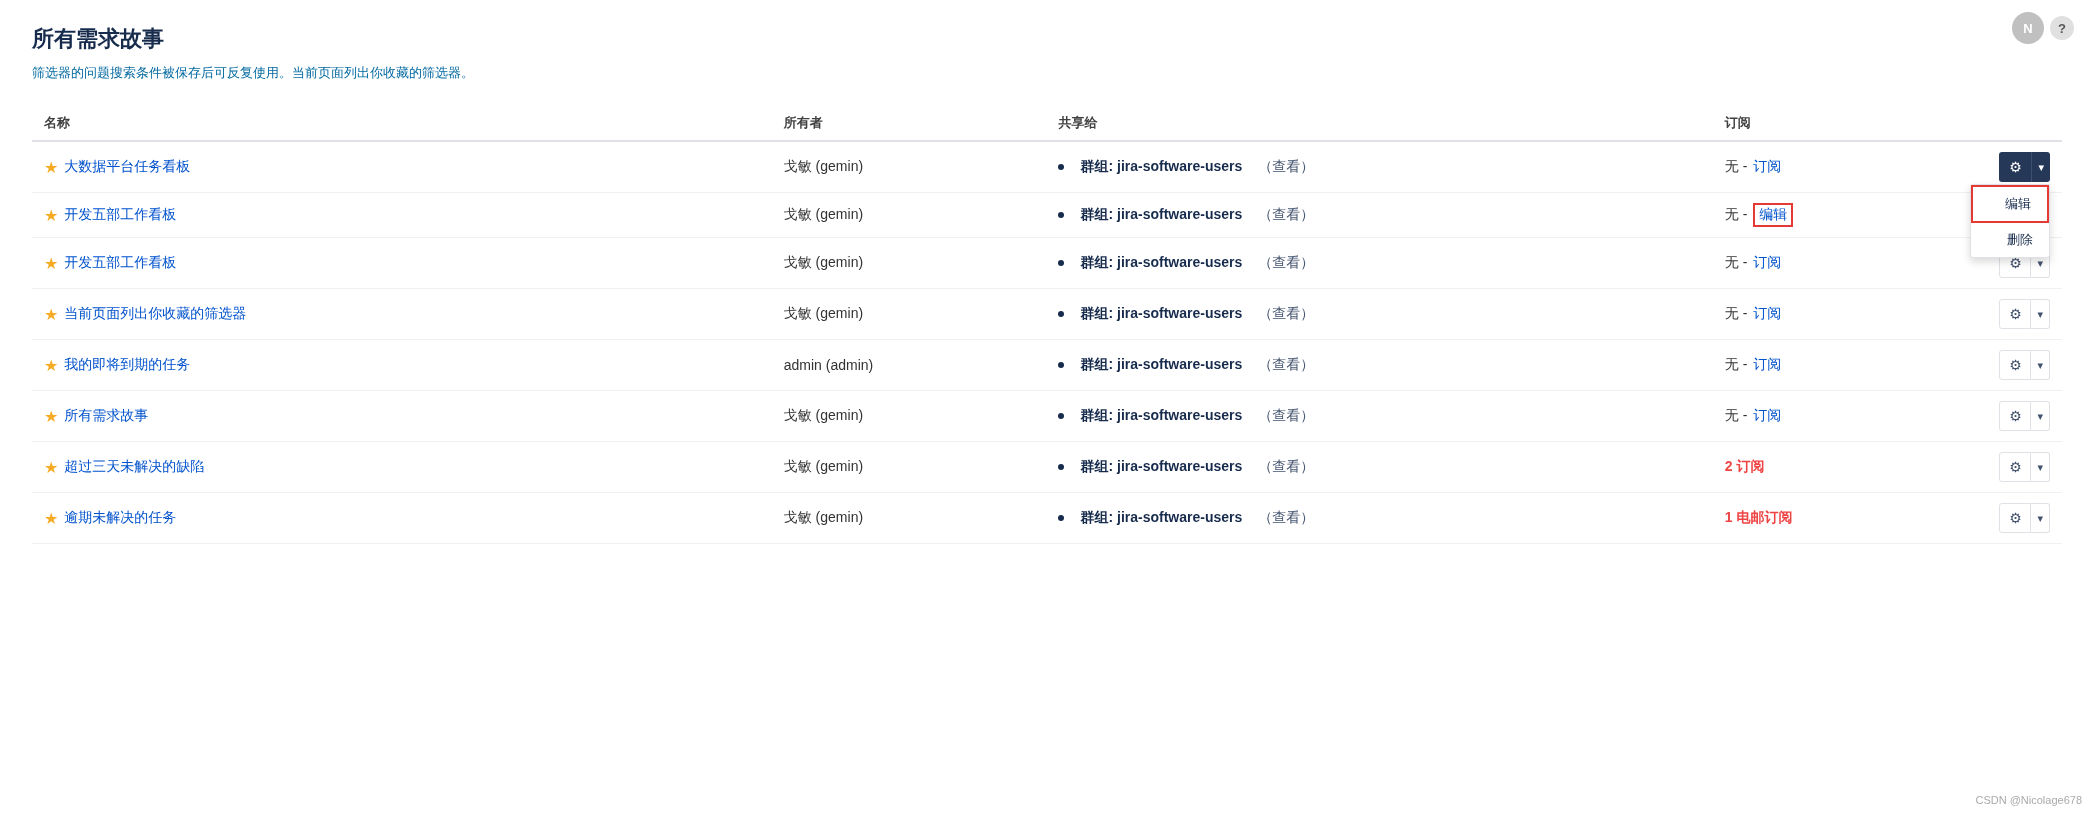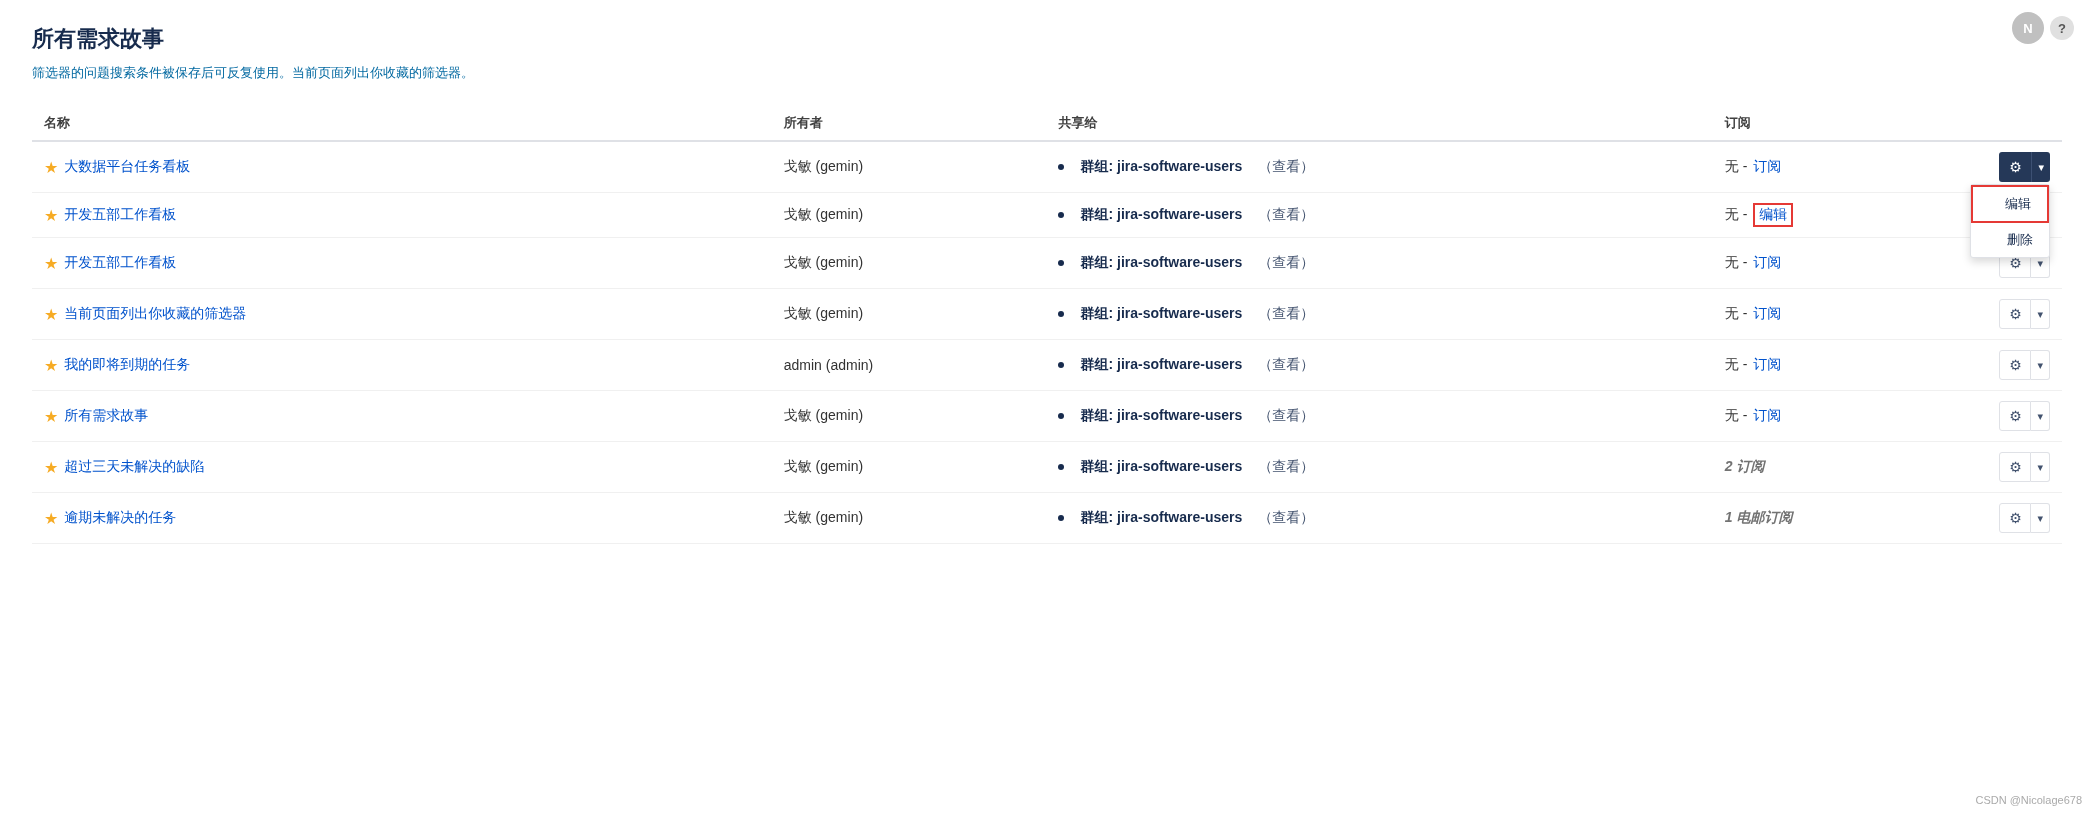--- a/index.html
+++ b/index.html
@@ -84,23 +84,22 @@
       display: flex;
       align-items: center;
       gap: 6px;
     }
     .subscribe-link {
       color: #0052cc;
       text-decoration: none;
       cursor: pointer;
     }
     .subscribe-count {
-      color: #737373;
+      color: #ef4444;
       font-weight: 600;
-      font-style: italic;
     }
     .action-cell {
       display: flex;
       align-items: center;
       gap: 0;
       justify-content: flex-end;
       position: relative;
     }
     .gear-btn {
       display: flex;

